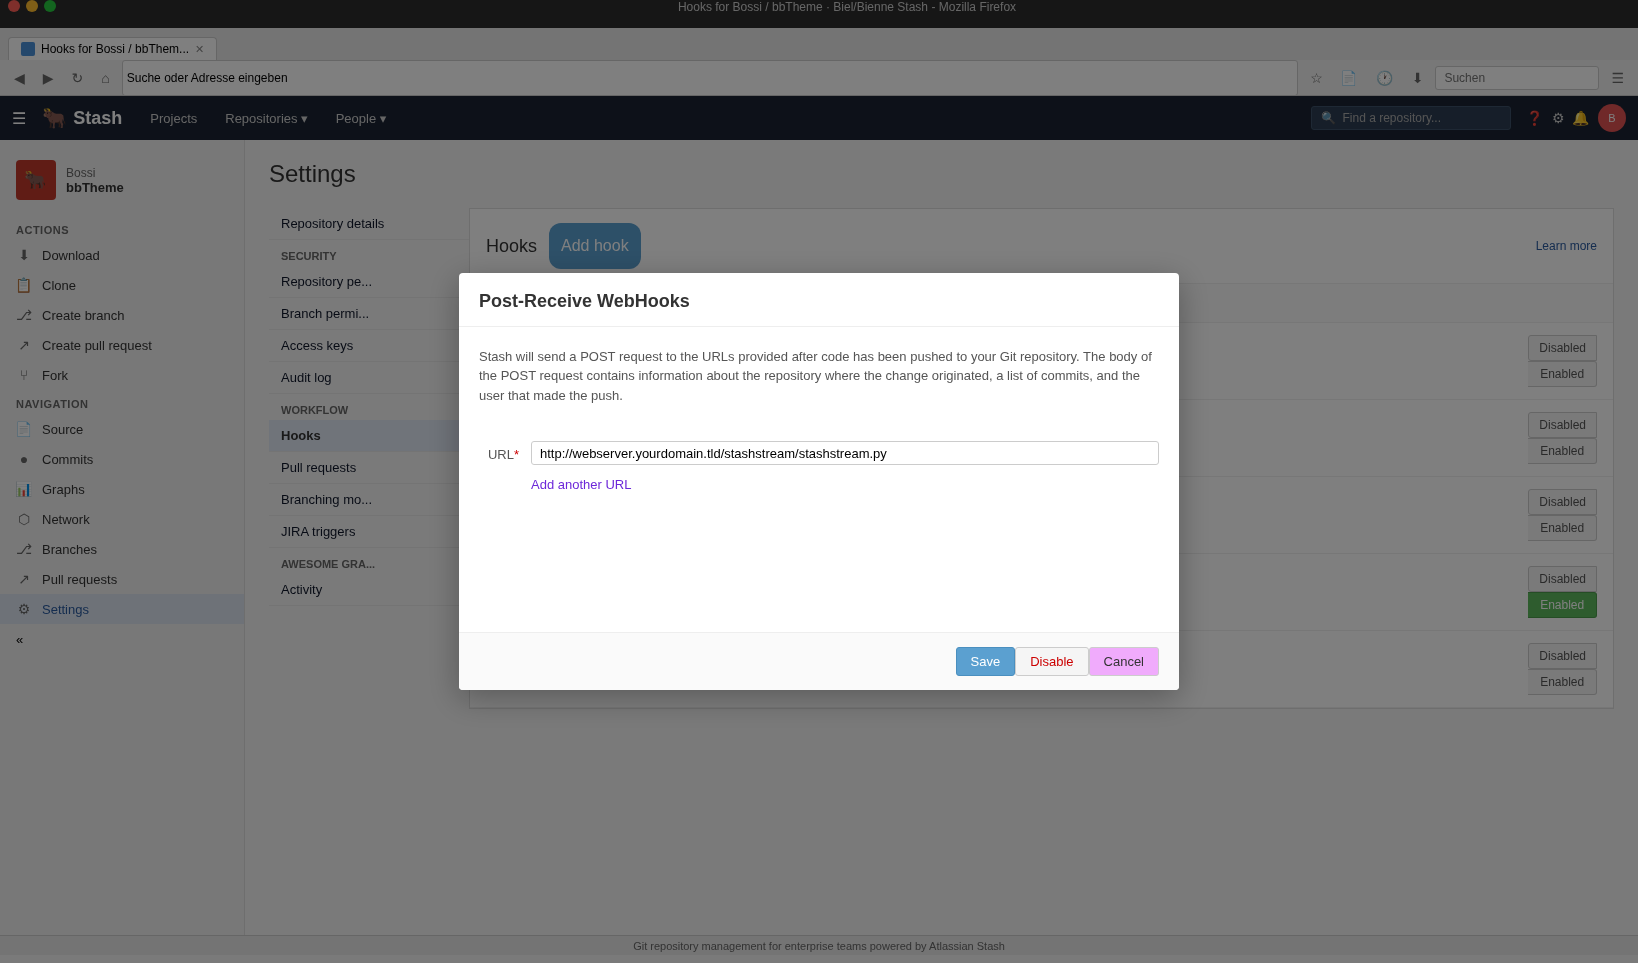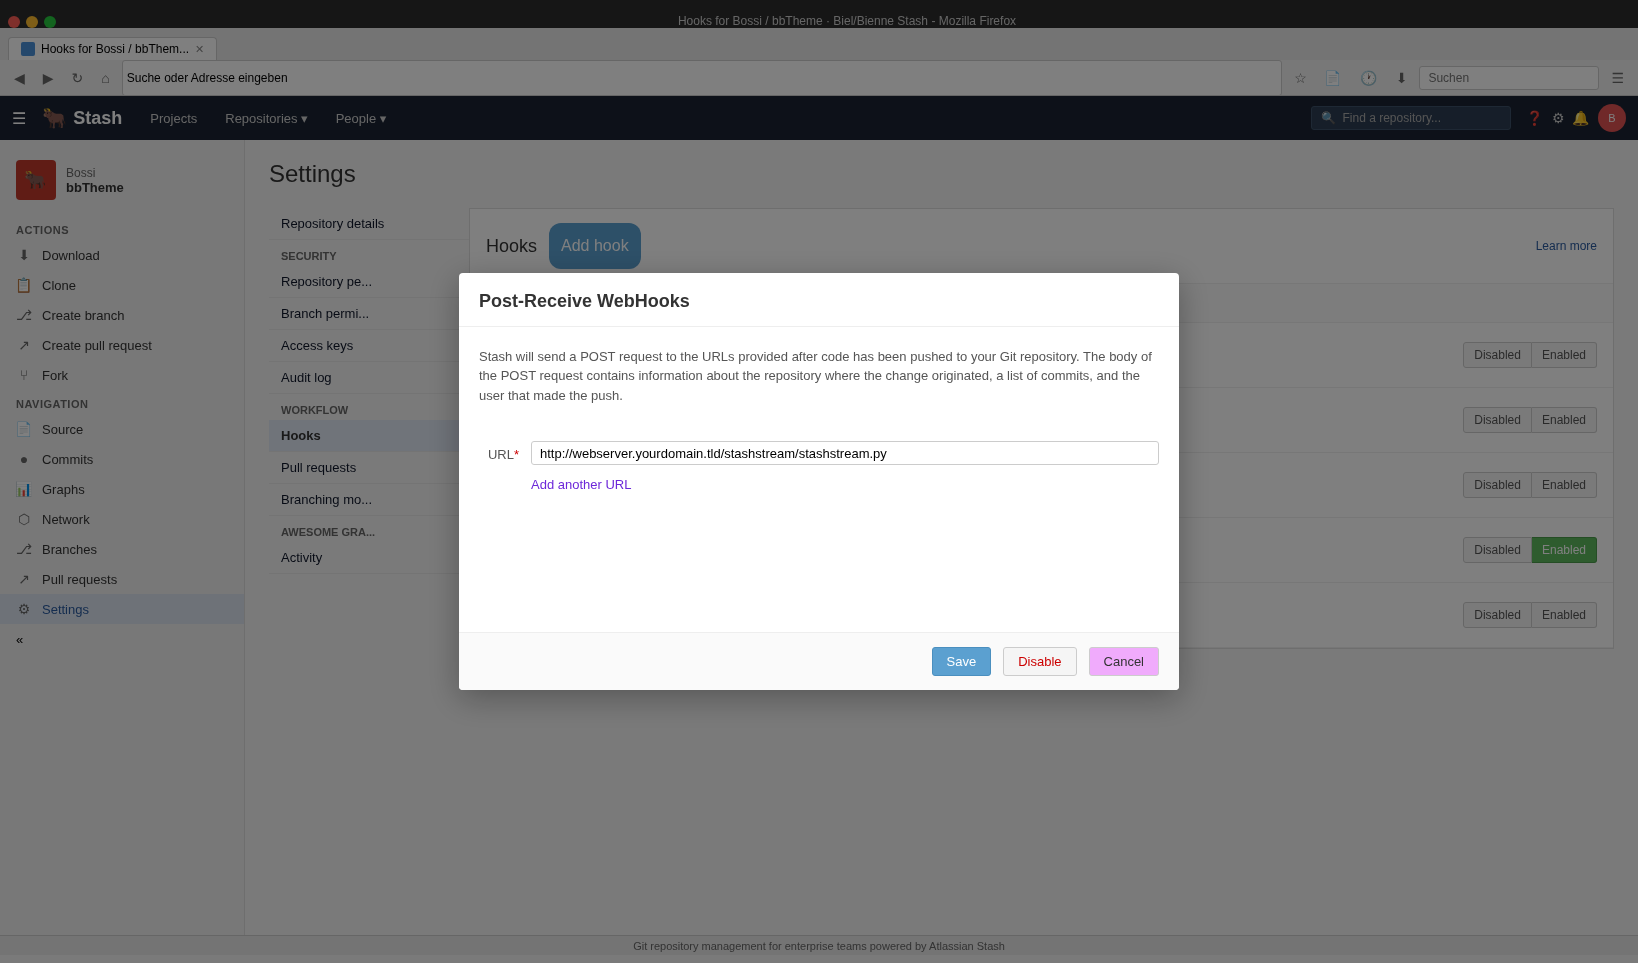--- a/index.html
+++ b/index.html
@@ -3,21 +3,21 @@
   <meta charset="utf-8">
   <style>
     * { box-sizing: border-box; margin: 0; padding: 0; }
     body { font-family: Arial, sans-serif; font-size: 13px; background: #f5f5f5; overflow: hidden; }
 
     
     .browser-titlebar {
       background: #2d2d2d;
       height: 28px;
       display: flex;
-      align-items: flex-end;
+      align-items: flex-start;
       padding: 0 8px;
       gap: 8px;
     }
     .browser-controls { display: flex; gap: 6px; align-items: center; }
     .browser-dot { width: 12px; height: 12px; border-radius: 50%; }
     .browser-dot.red { background: #ff5f56; }
     .browser-dot.yellow { background: #ffbd2e; }
     .browser-dot.green { background: #27c93f; }
     .browser-title { color: #ccc; font-size: 12px; flex: 1; text-align: center; }
 
@@ -55,21 +55,21 @@
     .address-input {
       flex: 1;
       height: 36px;
       border: 1px solid #ccc;
       border-radius: 3px;
       padding: 0 4px;
       font-size: 12px;
       background: #fff;
     }
     .search-input {
-      width: 180px;
+      width: 164px;
       height: 24px;
       border: 1px solid #ccc;
       border-radius: 3px;
       padding: 0 8px;
       font-size: 12px;
     }
 
     
     .app-header {
       background: #1a2332;
@@ -180,21 +180,21 @@
       border-bottom: 1px solid #eee;
       gap: 12px;
     }
     .hook-icon { width: 40px; height: 40px; border-radius: 4px; background: #4a90d9; display: flex; align-items: center; justify-content: center; color: #fff; font-size: 18px; flex-shrink: 0; }
     .hook-icon.grey { background: #888; }
     .hook-icon.blue { background: #2a5a9f; }
     .hook-icon.orange { background: #e07b39; }
     .hook-info { flex: 1; }
     .hook-name { font-size: 13px; color: #333; font-weight: bold; }
     .hook-desc { font-size: 12px; color: #666; margin-top: 2px; }
-    .hook-actions { display: flex; gap: 0; }
+    .hook-actions { display: flex; gap: 0; flex-direction: column; }
     .hook-btn {
       padding: 5px 10px;
       font-size: 12px;
       border: 1px solid #ccc;
       background: #f5f5f5;
       cursor: pointer;
       color: #555;
     }
     .hook-btn:first-child { border-radius: 3px 0 0 3px; }
     .hook-btn:last-child { border-radius: 0 3px 3px 0; border-left: none; }
@@ -248,21 +248,21 @@
       border: 1px solid #ccc;
       border-radius: 3px;
       padding: 0 8px;
       font-size: 13px;
     }
     .form-link { color: #6d28d9; font-size: 13px; cursor: pointer; text-decoration: none; margin-left: 52px; }
     .modal-footer {
       padding: 14px 20px;
       border-top: 1px solid #eee;
       display: flex;
-      gap: 12px;
+      gap: 0;
       justify-content: flex-end;
       background: #fafafa;
     }
     .btn {
       padding: 6px 14px;
       border-radius: 3px;
       border: 1px solid #ccc;
       cursor: pointer;
       font-size: 13px;
     }
@@ -408,20 +408,21 @@
           <div class="settings-nav-item">Repository details</div>
           <div class="settings-nav-section">SECURITY</div>
           <div class="settings-nav-item">Repository pe...</div>
           <div class="settings-nav-item">Branch permi...</div>
           <div class="settings-nav-item">Access keys</div>
           <div class="settings-nav-item">Audit log</div>
           <div class="settings-nav-section">WORKFLOW</div>
           <div class="settings-nav-item active">Hooks</div>
           <div class="settings-nav-item">Pull requests</div>
           <div class="settings-nav-item">Branching mo...</div>
+          <div class="settings-nav-item">JIRA triggers</div>
           <div class="settings-nav-section">AWESOME GRA...</div>
           <div class="settings-nav-item">Activity</div>
         </div>
 
         <div class="settings-main">
           <div class="hooks-header">
             <span class="hooks-title">Hooks</span>
             <button class="add-hook-btn">Add hook</button>
             <span class="learn-more">Learn more</span>
           </div>

